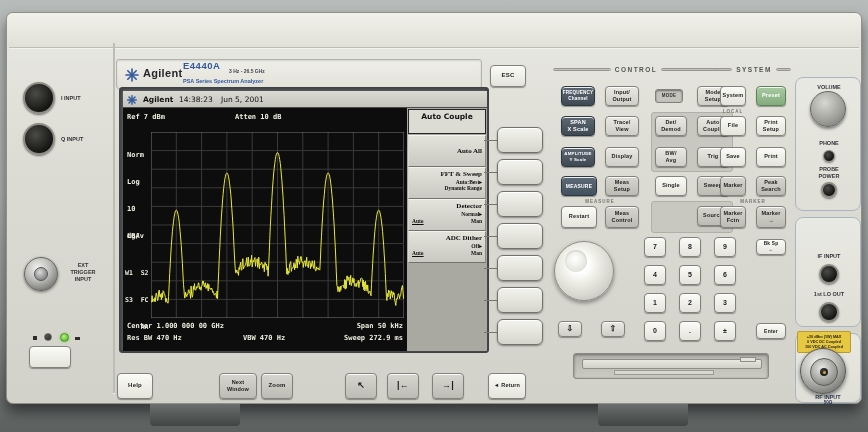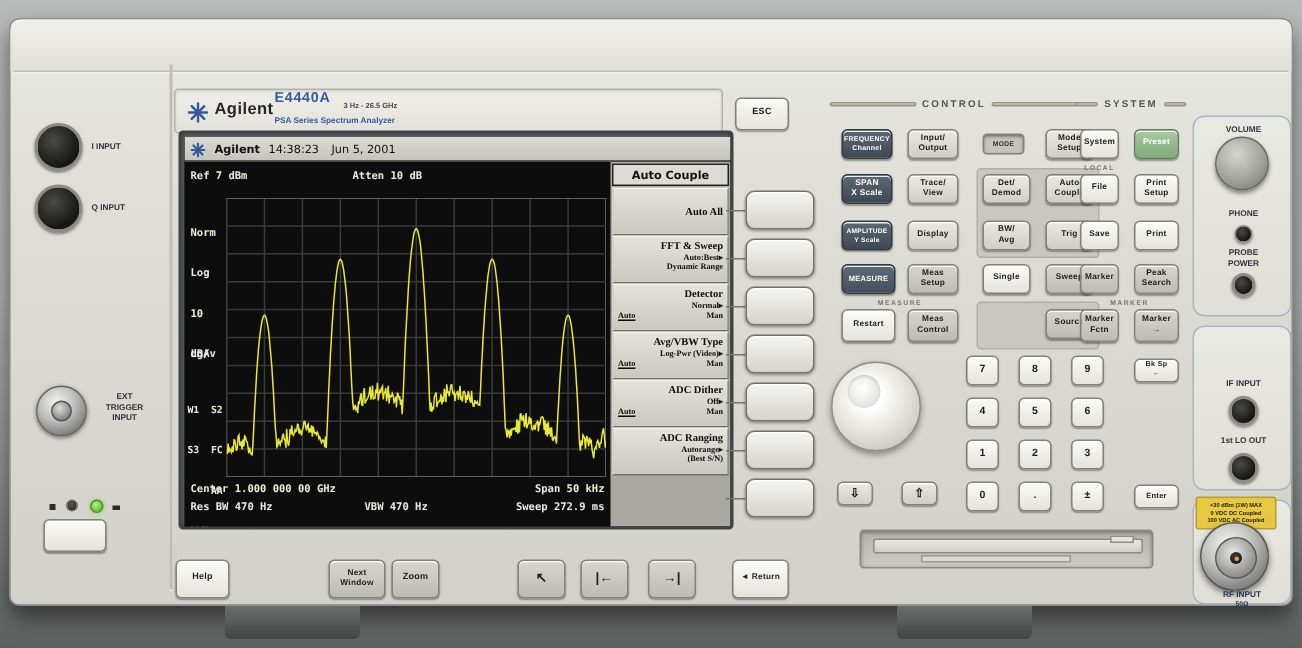--- a/index.html
+++ b/index.html
@@ -42,21 +42,21 @@
     border:1px solid #3f4244;border-radius:3px;padding:3px;box-shadow:inset 0 0 4px rgba(0,0,0,.6);}
   #lcd{position:relative;width:364px;height:260px;background:#0d0d0d;overflow:hidden;}
   #lcd-titlebar{position:absolute;left:0;top:0;width:364px;height:17px;
     background:linear-gradient(180deg,#dcdcd4,#c4c4bc);border-bottom:1px solid #4a4a46;}
   #lcd-titlebar .t{position:absolute;top:4px;font:bold 7.5px "DejaVu Sans",sans-serif;color:#111;}
   #plot{position:absolute;left:0;top:17px;width:284px;height:243px;background:#0d0d0d;}
   .scr{position:absolute;font:bold 7px "DejaVu Sans Mono",monospace;color:#ededdf;white-space:pre;letter-spacing:0;}
   #trace-svg{position:absolute;left:28px;top:24px;}
   
   #menu{position:absolute;left:284px;top:17px;width:80px;height:243px;background:#a9a9a1;}
-  #menu-title{margin:1px;height:15px;background:#dcdcd4;border:1px solid #26262a;
+  #menu-title{margin:1px;height:25px;background:#dcdcd4;border:1px solid #26262a;
     font:bold 7.5px "DejaVu Sans",sans-serif;color:#111;text-align:center;line-height:14px;}
   .mkey{position:relative;height:32px;margin:0 1px;background:linear-gradient(180deg,#e3e3db,#c9c9c1);
     border-top:1px solid #f4f4ee;border-bottom:1px solid #73736b;border-left:1px solid #d8d8d0;border-right:1px solid #8b8b83;
     font-family:Liberation Serif, serif;color:#0d0d0d;cursor:pointer;}
   .mkey .l1{font-size:7px;font-weight:bold;text-align:right;padding:2px 3px 0 0;line-height:8px;}
   .mkey .l2{font-size:5.5px;font-weight:bold;text-align:right;padding:1px 3px 0 0;line-height:6px;}
   .mkey .l3{font-size:5.5px;font-weight:bold;text-align:right;padding:0 3px 0 0;line-height:6px;}
   .mkey .am{display:flex;justify-content:space-between;padding:1px 3px 0 3px;font-size:5.5px;font-weight:bold;line-height:6px;}
   .mkey .am .auto{text-decoration:underline;}
   .skey{position:absolute;left:490px;width:46px;height:26px;border-radius:6px;border:1px solid #72726a;
@@ -215,39 +215,26 @@
         </div>
         <div class="mkey">
           <div class="l1">Detector</div>
           <div class="l2">Normal▸</div>
           <div class="am">
               <span class="auto">Auto</span>
               <span class="man">Man</span>
             </div>
         </div>
         <div class="mkey">
-          <div class="l1">Avg/VBW Type</div>
-          <div class="l2">Log-Pwr (Video)▸</div>
-          <div class="am">
-              <span class="auto">Auto</span>
-              <span class="man">Man</span>
-            </div>
-        </div>
-        <div class="mkey">
           <div class="l1">ADC Dither</div>
           <div class="l2">Off▸</div>
           <div class="am">
               <span class="auto">Auto</span>
               <span class="man">Man</span>
             </div>
-        </div>
-        <div class="mkey">
-          <div class="l1">ADC Ranging</div>
-          <div class="l2">Autorange▸</div>
-          <div class="l3">(Best S/N)</div>
         </div>
       </div>
     </div>
   </div>
 
   <div class="skey-line" style="top:127px;"></div>
   <div class="skey-line" style="top:159px;"></div>
   <div class="skey-line" style="top:191px;"></div>
   <div class="skey-line" style="top:223px;"></div>
   <div class="skey-line" style="top:255px;"></div>

